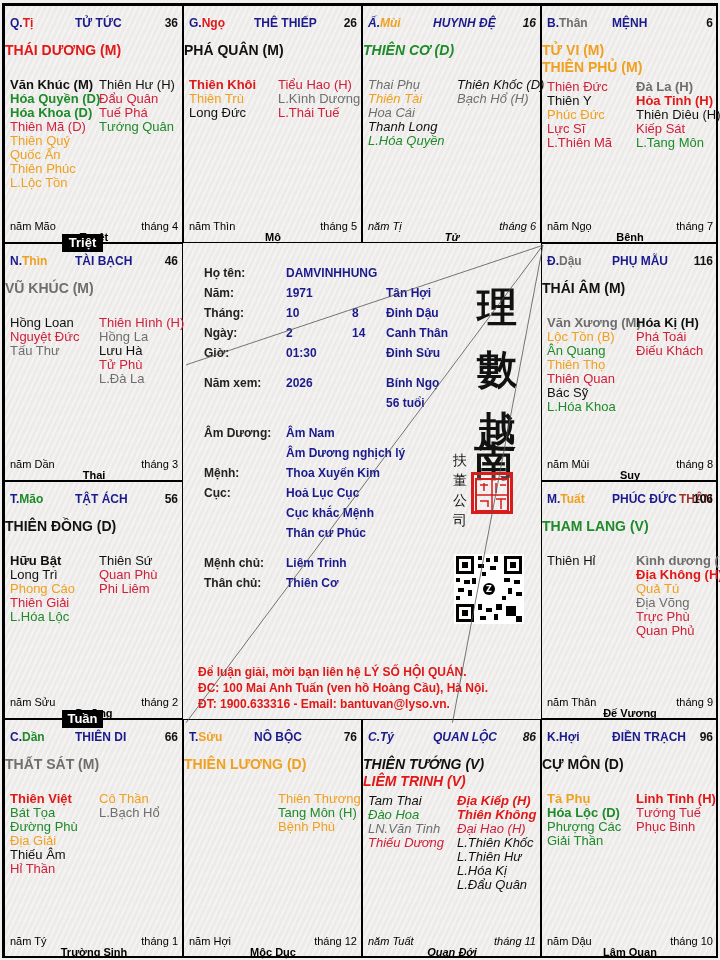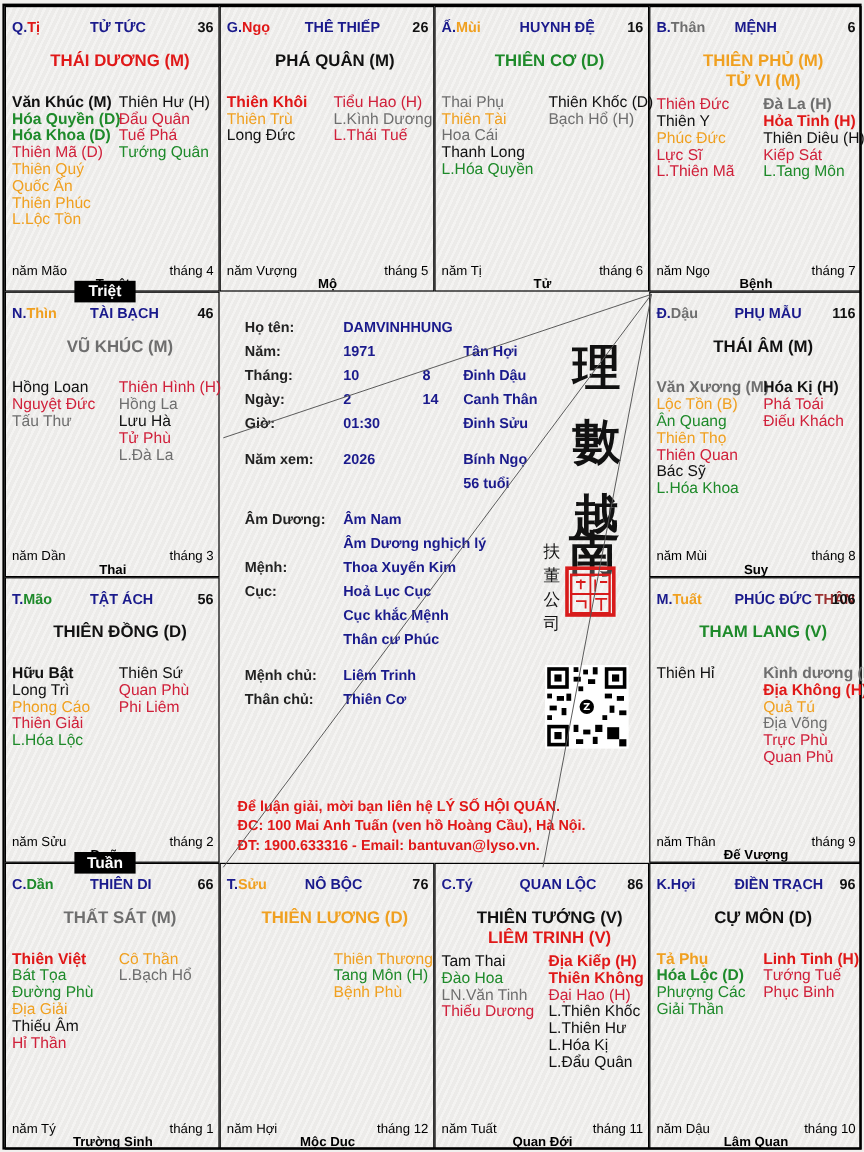--- a/index.html
+++ b/index.html
@@ -18,46 +18,46 @@
       repeating-linear-gradient(115deg, rgba(255,255,255,0.25) 0 2px, rgba(0,0,0,0.015) 2px 5px),
       #f0efed;
   }
   .cell {
     position: absolute;
     border: 1px solid #000;
     width: 179px; height: 238px;
   }
   .cell.c1 { left: 0; }
   .cell.c2 { left: 179px; }
-  .cell.c3 { left: 358px; }
+  .cell.c3 { left: 358px; font-style: italic; }
   .cell.c4 { left: 537px; width: 177px; }
   .cell.r1 { top: 0; }
   .cell.r2 { top: 238px; }
   .cell.r3 { top: 476px; }
   .cell.r4 { top: 714px; height: 239px; }
   .hdr { position: absolute; top: 10px; left: 5px; right: 4px; height: 16px; font-weight: bold; font-size: 12px; }
   .hdr .can { position: absolute; left: 0; color: #1a1a8c; }
   .hdr .name { position: absolute; left: 65px; color: #1a1a8c; }
   .hdr .than { position: absolute; left: 132px; color: #9a3030; }
   .hdr .age { position: absolute; right: 0; color: #111; }
   .main {
     position: absolute; top: 36px; left: 0; right: 0;
-    text-align: center; font-weight: bold; font-size: 14px; line-height: 17px; padding-left: 13px;
+    text-align: left; font-weight: bold; font-size: 14px; line-height: 17px;
   }
   .stars { position: absolute; top: 72px; left: 5px; right: 4px; }
   .col { position: absolute; top: 0; font-size: 13px; line-height: 14px; white-space: nowrap; }
   .col.left { left: 0; }
   .col.right { left: 89px; }
   .col div.b { font-weight: bold; }
   .ftr { position: absolute; bottom: 8px; left: 5px; right: 4px; height: 14px; font-size: 11px; }
   .ftr .y { position: absolute; left: 0; }
   .ftr .st { position: absolute; left: 50%; transform: translateX(-50%); font-weight: bold; margin-top: 11px; }
   .ftr .m { position: absolute; right: 0; }
   .tag {
-    position: absolute; width: 51px; height: 18px; background: #000; color: #fff;
+    position: absolute; width: 41px; height: 18px; background: #000; color: #fff;
     font-weight: bold; font-size: 13px; text-align: center; line-height: 18px; z-index: 5;
   }
   .center { position: absolute; left: 180px; top: 239px; width: 356px; height: 475px; }
   .info { position: absolute; left: 20px; top: 22px; font-size: 12px; font-weight: bold; }
   .row { position: relative; height: 20px; white-space: nowrap; }
   .row .lbl { position: absolute; left: 0; color: #222; }
   .row .v1 { position: absolute; left: 82px; color: #1a1a8c; }
   .row .v2 { position: absolute; left: 148px; color: #1a1a8c; }
   .row .v3 { position: absolute; left: 182px; color: #1a1a8c; }
   .gap { height: 10px; }
@@ -135,21 +135,21 @@
           <div style="color:#f0a020">Thiên Trù</div>
           <div style="color:#111111">Long Đức</div>
         </div>
         <div class="col right">
           <div style="color:#d0203a">Tiểu Hao (H)</div>
           <div style="color:#6e6e6e">L.Kình Dương</div>
           <div style="color:#d0203a">L.Thái Tuế</div>
         </div>
       </div>
       <div class="ftr">
-        <span class="y">năm Vượng</span>
+        <span class="y">năm Thìn</span>
         <span class="st">Mộ</span>
         <span class="m">tháng 5</span>
       </div>
     </div>
   <div class="cell c3 r1">
       <div class="hdr">
         <span class="can"><span style="color:#1a1a8c">Ấ.</span><span style="color:#f0a020">Mùi</span></span>
         <span class="name">HUYNH ĐỆ</span>
         <span class="age">16</span>
       </div>
@@ -175,22 +175,22 @@
         <span class="m">tháng 6</span>
       </div>
     </div>
   <div class="cell c4 r1">
       <div class="hdr">
         <span class="can"><span style="color:#1a1a8c">B.</span><span style="color:#6e6e6e">Thân</span></span>
         <span class="name">MỆNH</span>
         <span class="age">6</span>
       </div>
       <div class="main">
+        <div style="color:#f0a020">TỬ VI (M)</div>
         <div style="color:#f0a020">THIÊN PHỦ (M)</div>
-        <div style="color:#f0a020">TỬ VI (M)</div>
       </div>
       <div class="stars" style="top:74px">
         <div class="col left">
           <div style="color:#d0203a">Thiên Đức</div>
           <div style="color:#111111">Thiên Y</div>
           <div style="color:#f0a020">Phúc Đức</div>
           <div style="color:#d0203a">Lực Sĩ</div>
           <div style="color:#d0203a">L.Thiên Mã</div>
         </div>
         <div class="col right">

